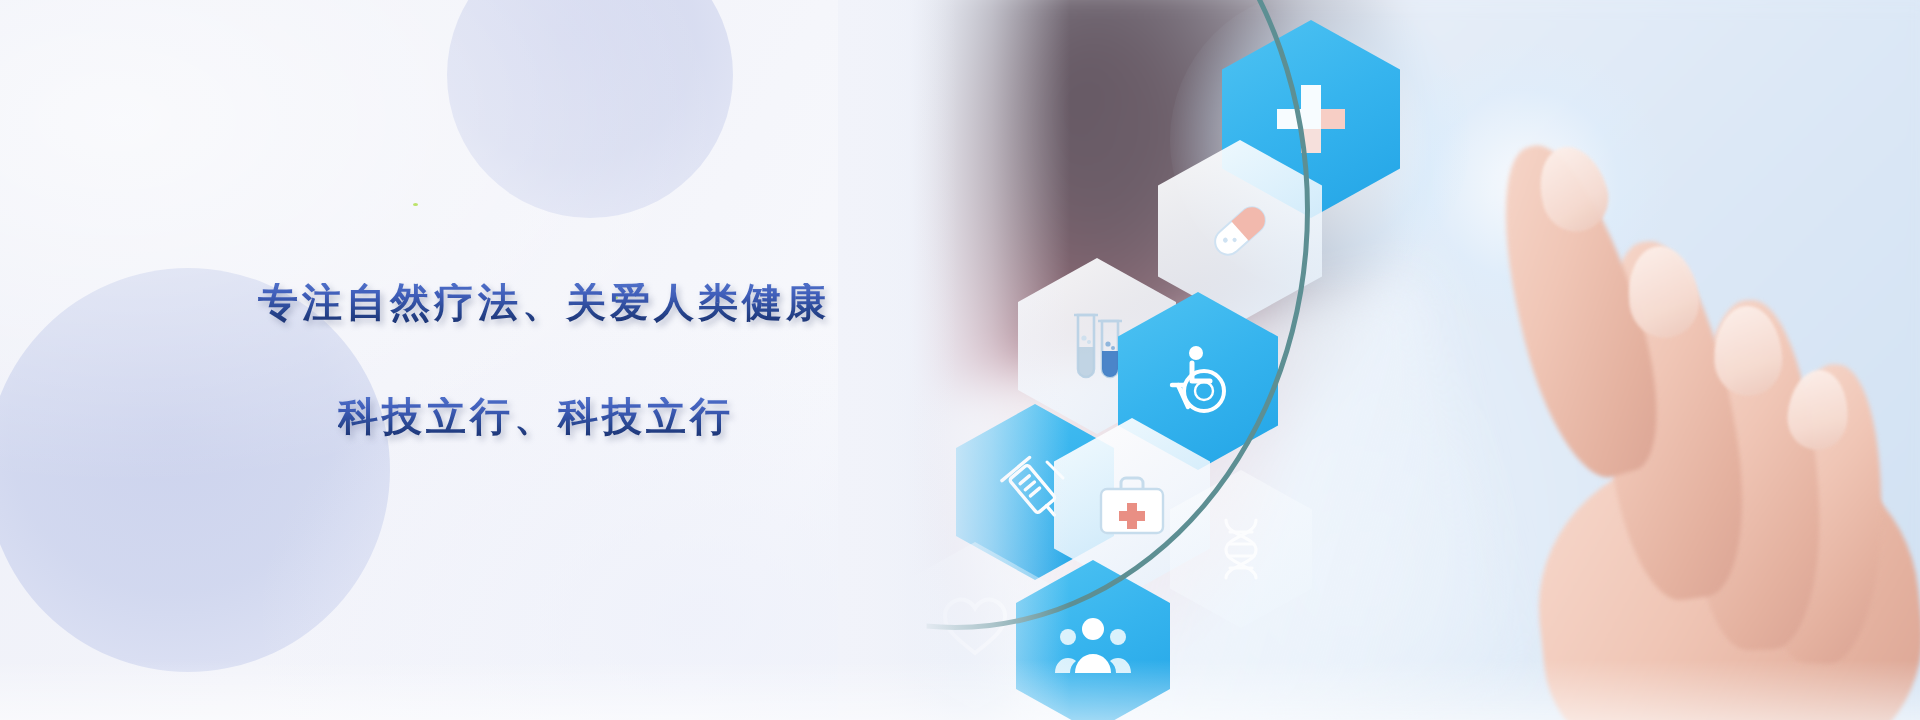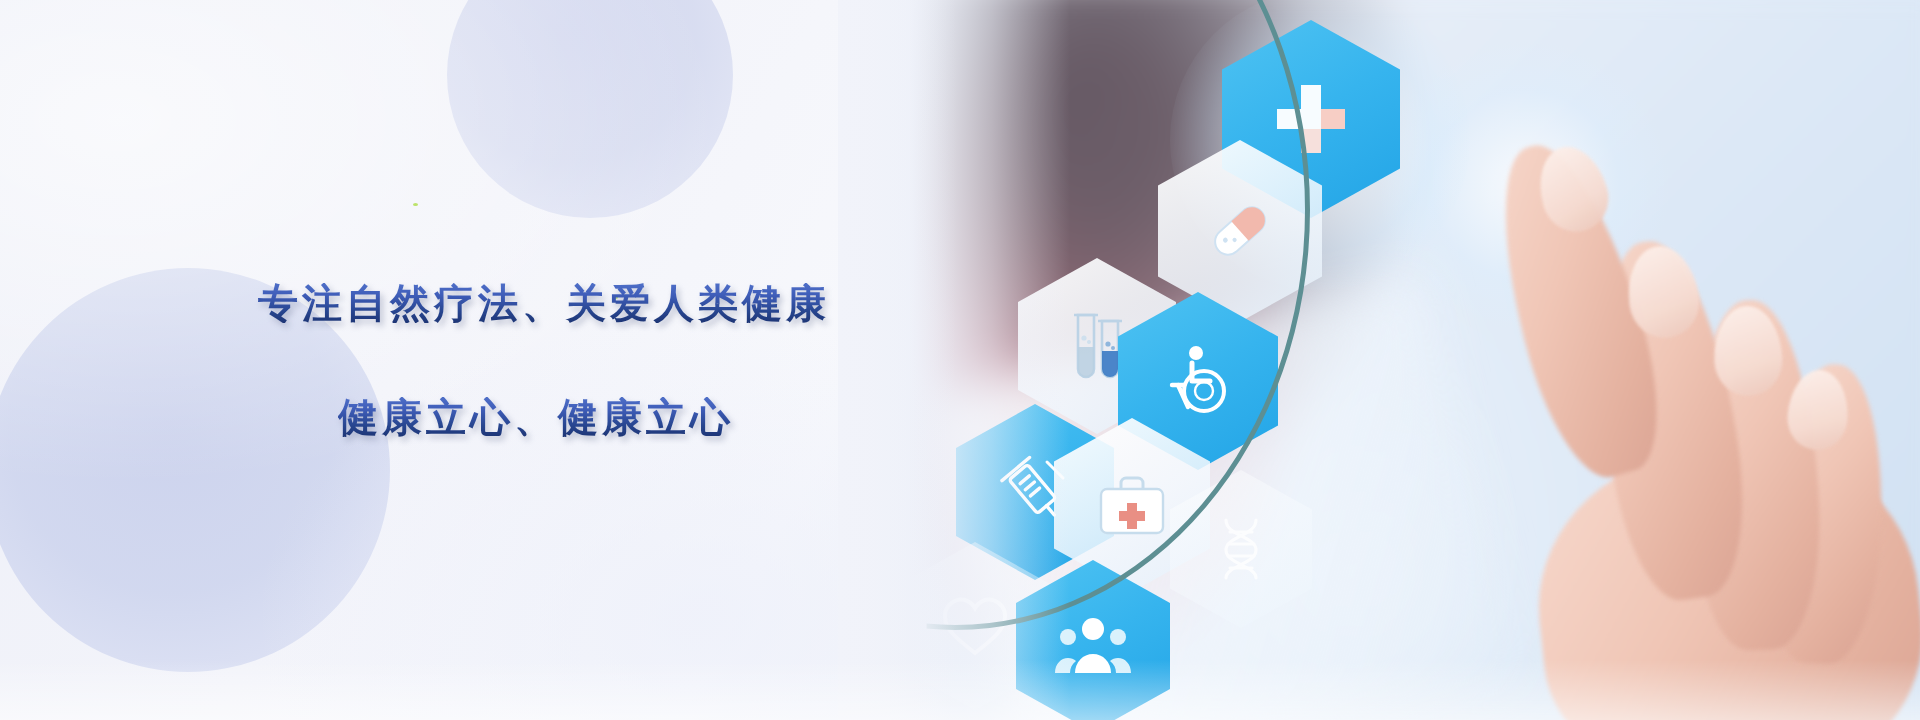--- a/index.html
+++ b/index.html
@@ -4,20 +4,21 @@
 <style>
   html,body{margin:0;padding:0;}
   body{
     width:1920px;height:720px;overflow:hidden;
     font-family:"Liberation Sans","DejaVu Sans",sans-serif;
     background:#ffffff;
   }
   .banner{
     position:relative;width:1920px;height:720px;overflow:hidden;
     background:linear-gradient(118deg,#eef0f8 0%,#f3f4fa 26%,#f7f8fc 46%,#eef2f9 62%,#e4edf7 80%,#dbe8f5 100%);
+    font-family:Liberation Serif, serif;
   }
 
   
   .blob{position:absolute;border-radius:50%;}
   .blob-top{
     width:286px;height:286px;left:447px;top:-68px;
     background:radial-gradient(circle at 42% 36%,#d2d7ef 0%,#d6dbf0 52%,#dfe3f4 78%,rgba(226,230,246,0) 100%);
     opacity:.92;
   }
   .blob-bottom{
@@ -298,17 +299,17 @@
 
     <div class="arc"></div>
     <div class="arc-dot"></div>
     <div class="photo-mask-left"></div>
   </div>
 
   <div class="seam"></div>
 
   <div class="headline">
     <div class="line line-1">专注自然疗法、关爱人类健康</div>
-    <div class="line line-2">健康立心、健康立心</div>
+    <div class="line line-2">科技立行、科技立行</div>
   </div>
 
   <div class="fade-bottom"></div>
 </div>
 
 </body></html>

